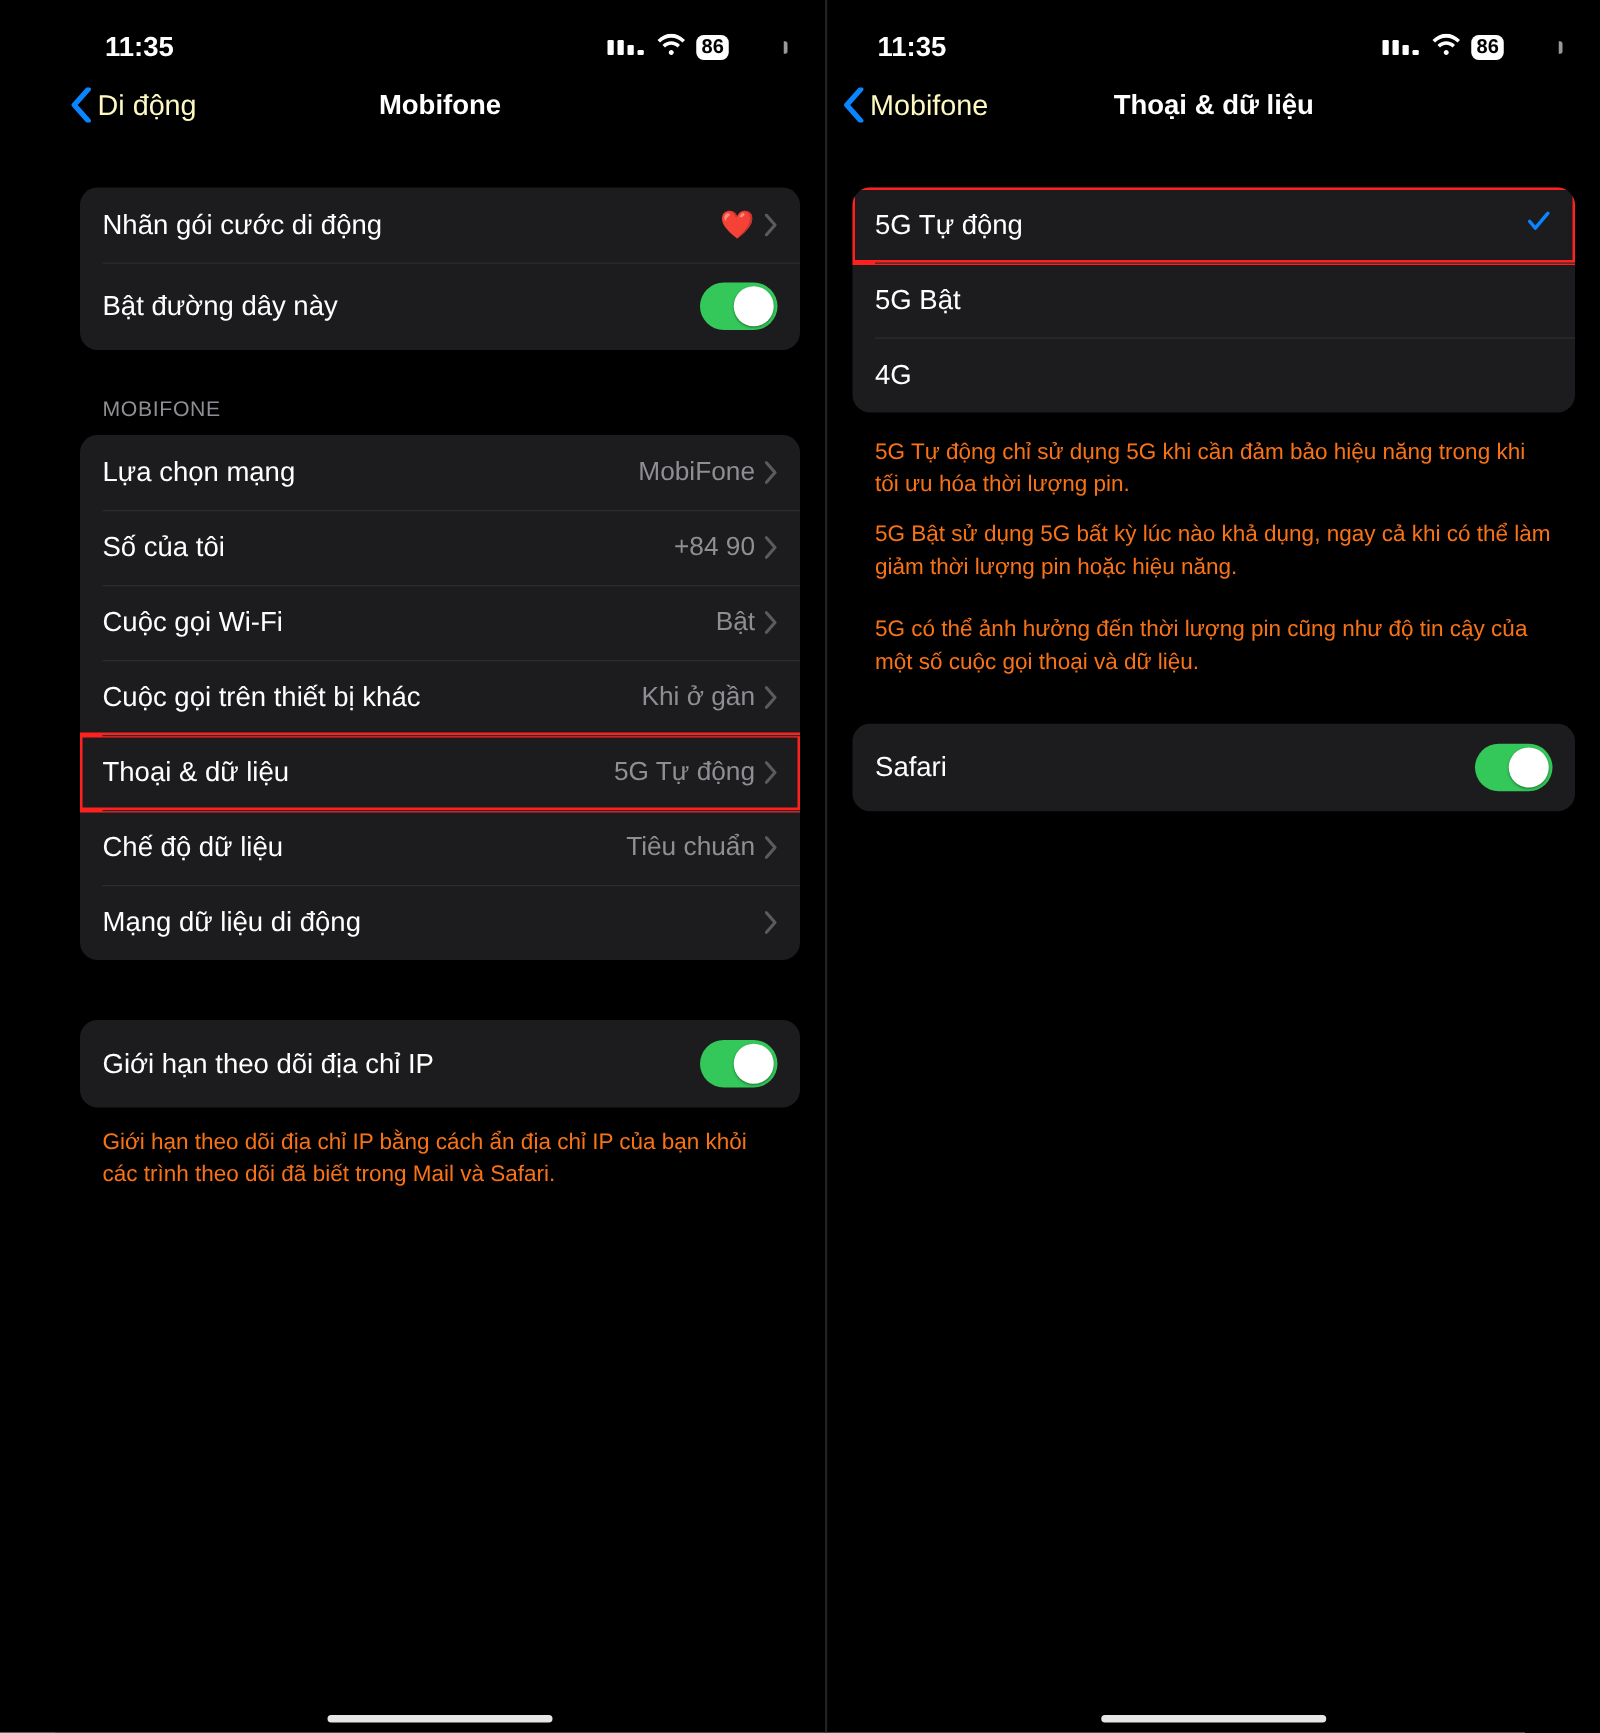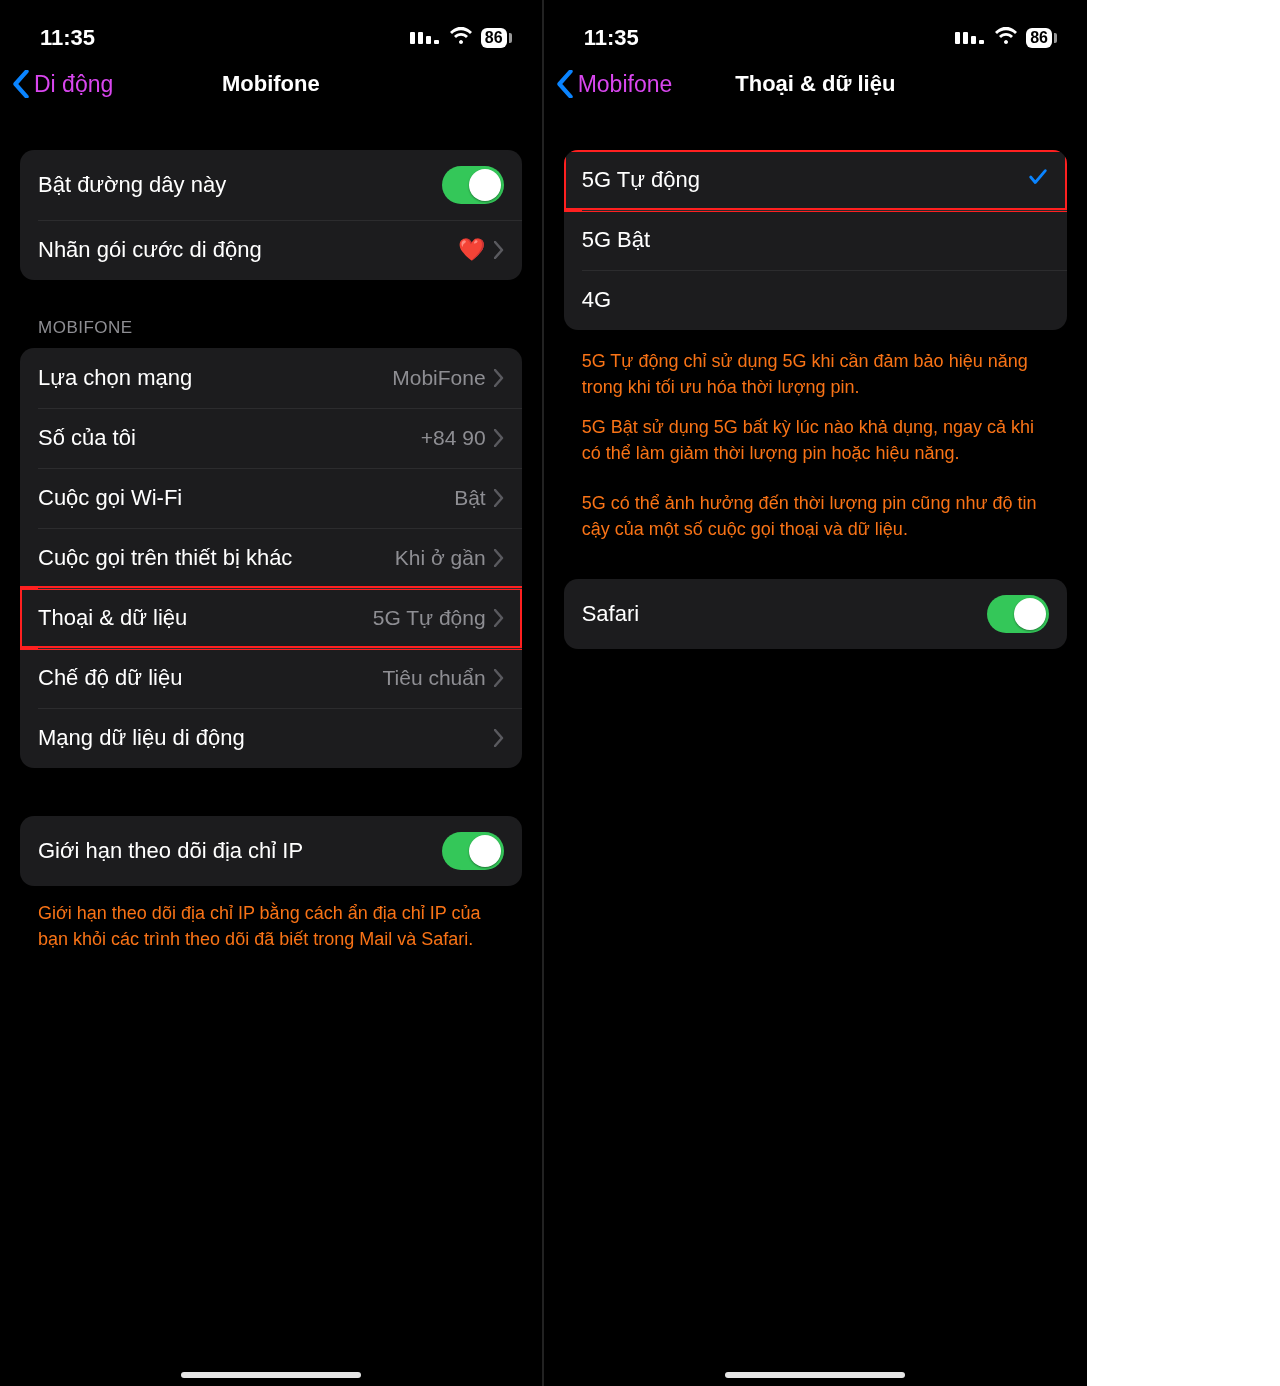--- a/index.html
+++ b/index.html
@@ -1,34 +1,34 @@
 <!DOCTYPE html>
 <html><head>
 <meta charset="utf-8">
 <style>
   * { box-sizing: border-box; margin: 0; padding: 0; }
   html, body { width: 1280px; height: 1386px; background: #fff; font-family: -apple-system, "Helvetica Neue", Arial, sans-serif; }
-  .outer { display: flex; width: 1087px; height: 1386px; background: #000; }
+  .outer { display: flex; width: 1280px; height: 1386px; background: #000; padding-left: 44px; }
   .screen { width: 640px; height: 1386px; background: #000; position: relative; overflow: hidden; border-right: 2px solid #222; }
   .screen.right { border-right: none; }
 
   
   .status { display: flex; justify-content: space-between; align-items: center; padding: 18px 30px 0 40px; height: 58px; color: #fff; font-weight: 600; font-size: 22px; }
   .status .right-icons { display: flex; align-items: center; gap: 8px; }
   .sig-dots { display: inline-flex; align-items: flex-end; gap: 3px; margin-right: 2px; }
   .sig-dots span { width:5px; background:#fff; border-radius:1px; height:12px; }
   .sig-dots span:nth-child(3){height:8px;}
   .sig-dots span:nth-child(4){height:4px;}
-  .batt { display: inline-flex; align-items: center; }
+  .batt { display: inline-flex; align-items: center; gap: 42px; }
   .batt-box { background:#fff; color:#000; font-weight:700; font-size:16px; padding:1px 4px; border-radius:6px; line-height:18px; }
   .batt-tip { width:3px; height:10px; background:#fff; border-radius:0 2px 2px 0; margin-left:2px; opacity:.6;}
 
   
   .navhead { display:flex; align-items:center; height:52px; padding:0 10px; }
-  .back { display:flex; align-items:center; color:#d946ef; font-size:23px; gap:4px; padding-left:2px; cursor:pointer; }
+  .back { display:flex; align-items:center; color:#fef9c3; font-size:23px; gap:4px; padding-left:2px; cursor:pointer; }
   .back svg { width:18px; height:28px; }
   .title { position:absolute; left:0; right:0; text-align:center; color:#fff; font-size:22px; font-weight:600; pointer-events:none; }
 
   
   .group { margin: 30px 20px 0 20px; background:#1c1c1e; border-radius:14px; overflow:hidden; }
   .group.first { margin-top:40px; }
   .row { display:flex; align-items:center; padding:16px 18px; min-height:60px; color:#fff; font-size:22px; position:relative; }
   .row + .row::before { content:""; position:absolute; left:18px; right:0; top:0; height:1px; background:#2c2c2e; }
   .row .label { flex:1 1 auto; }
   .row .value { color:#8e8e93; font-size:21px; margin-right:8px; }
@@ -80,32 +80,32 @@
         <svg viewBox="0 0 12 20">
             <path d="M10 1L2 10l8 9" stroke="#0a84ff" stroke-width="3" fill="none" stroke-linecap="round" stroke-linejoin="round"></path>
           </svg>
         <span>Di động</span>
       </div>
       <div class="title">Mobifone</div>
     </div>
 
     <div class="group first">
       <div class="row">
+        <span class="label">Nhãn gói cước di động</span>
+        <span class="heart">❤️</span>
+        <span class="chevron">
+            <svg viewBox="0 0 10 18">
+              <path d="M1 1l7 8-7 8" stroke="#5a5a5f" stroke-width="2.5" fill="none" stroke-linecap="round" stroke-linejoin="round"></path>
+            </svg>
+          </span>
+      </div>
+      <div class="row">
         <span class="label">Bật đường dây này</span>
         <span class="switch">
             <span class="knob"></span>
-          </span>
-      </div>
-      <div class="row">
-        <span class="label">Nhãn gói cước di động</span>
-        <span class="heart">❤️</span>
-        <span class="chevron">
-            <svg viewBox="0 0 10 18">
-              <path d="M1 1l7 8-7 8" stroke="#5a5a5f" stroke-width="2.5" fill="none" stroke-linecap="round" stroke-linejoin="round"></path>
-            </svg>
           </span>
       </div>
     </div>
 
     <div class="section-header">MOBIFONE</div>
 
     <div class="group" style="margin-top:10px">
       <div class="row">
         <span class="label">Lựa chọn mạng</span>
         <span class="value">MobiFone</span>

